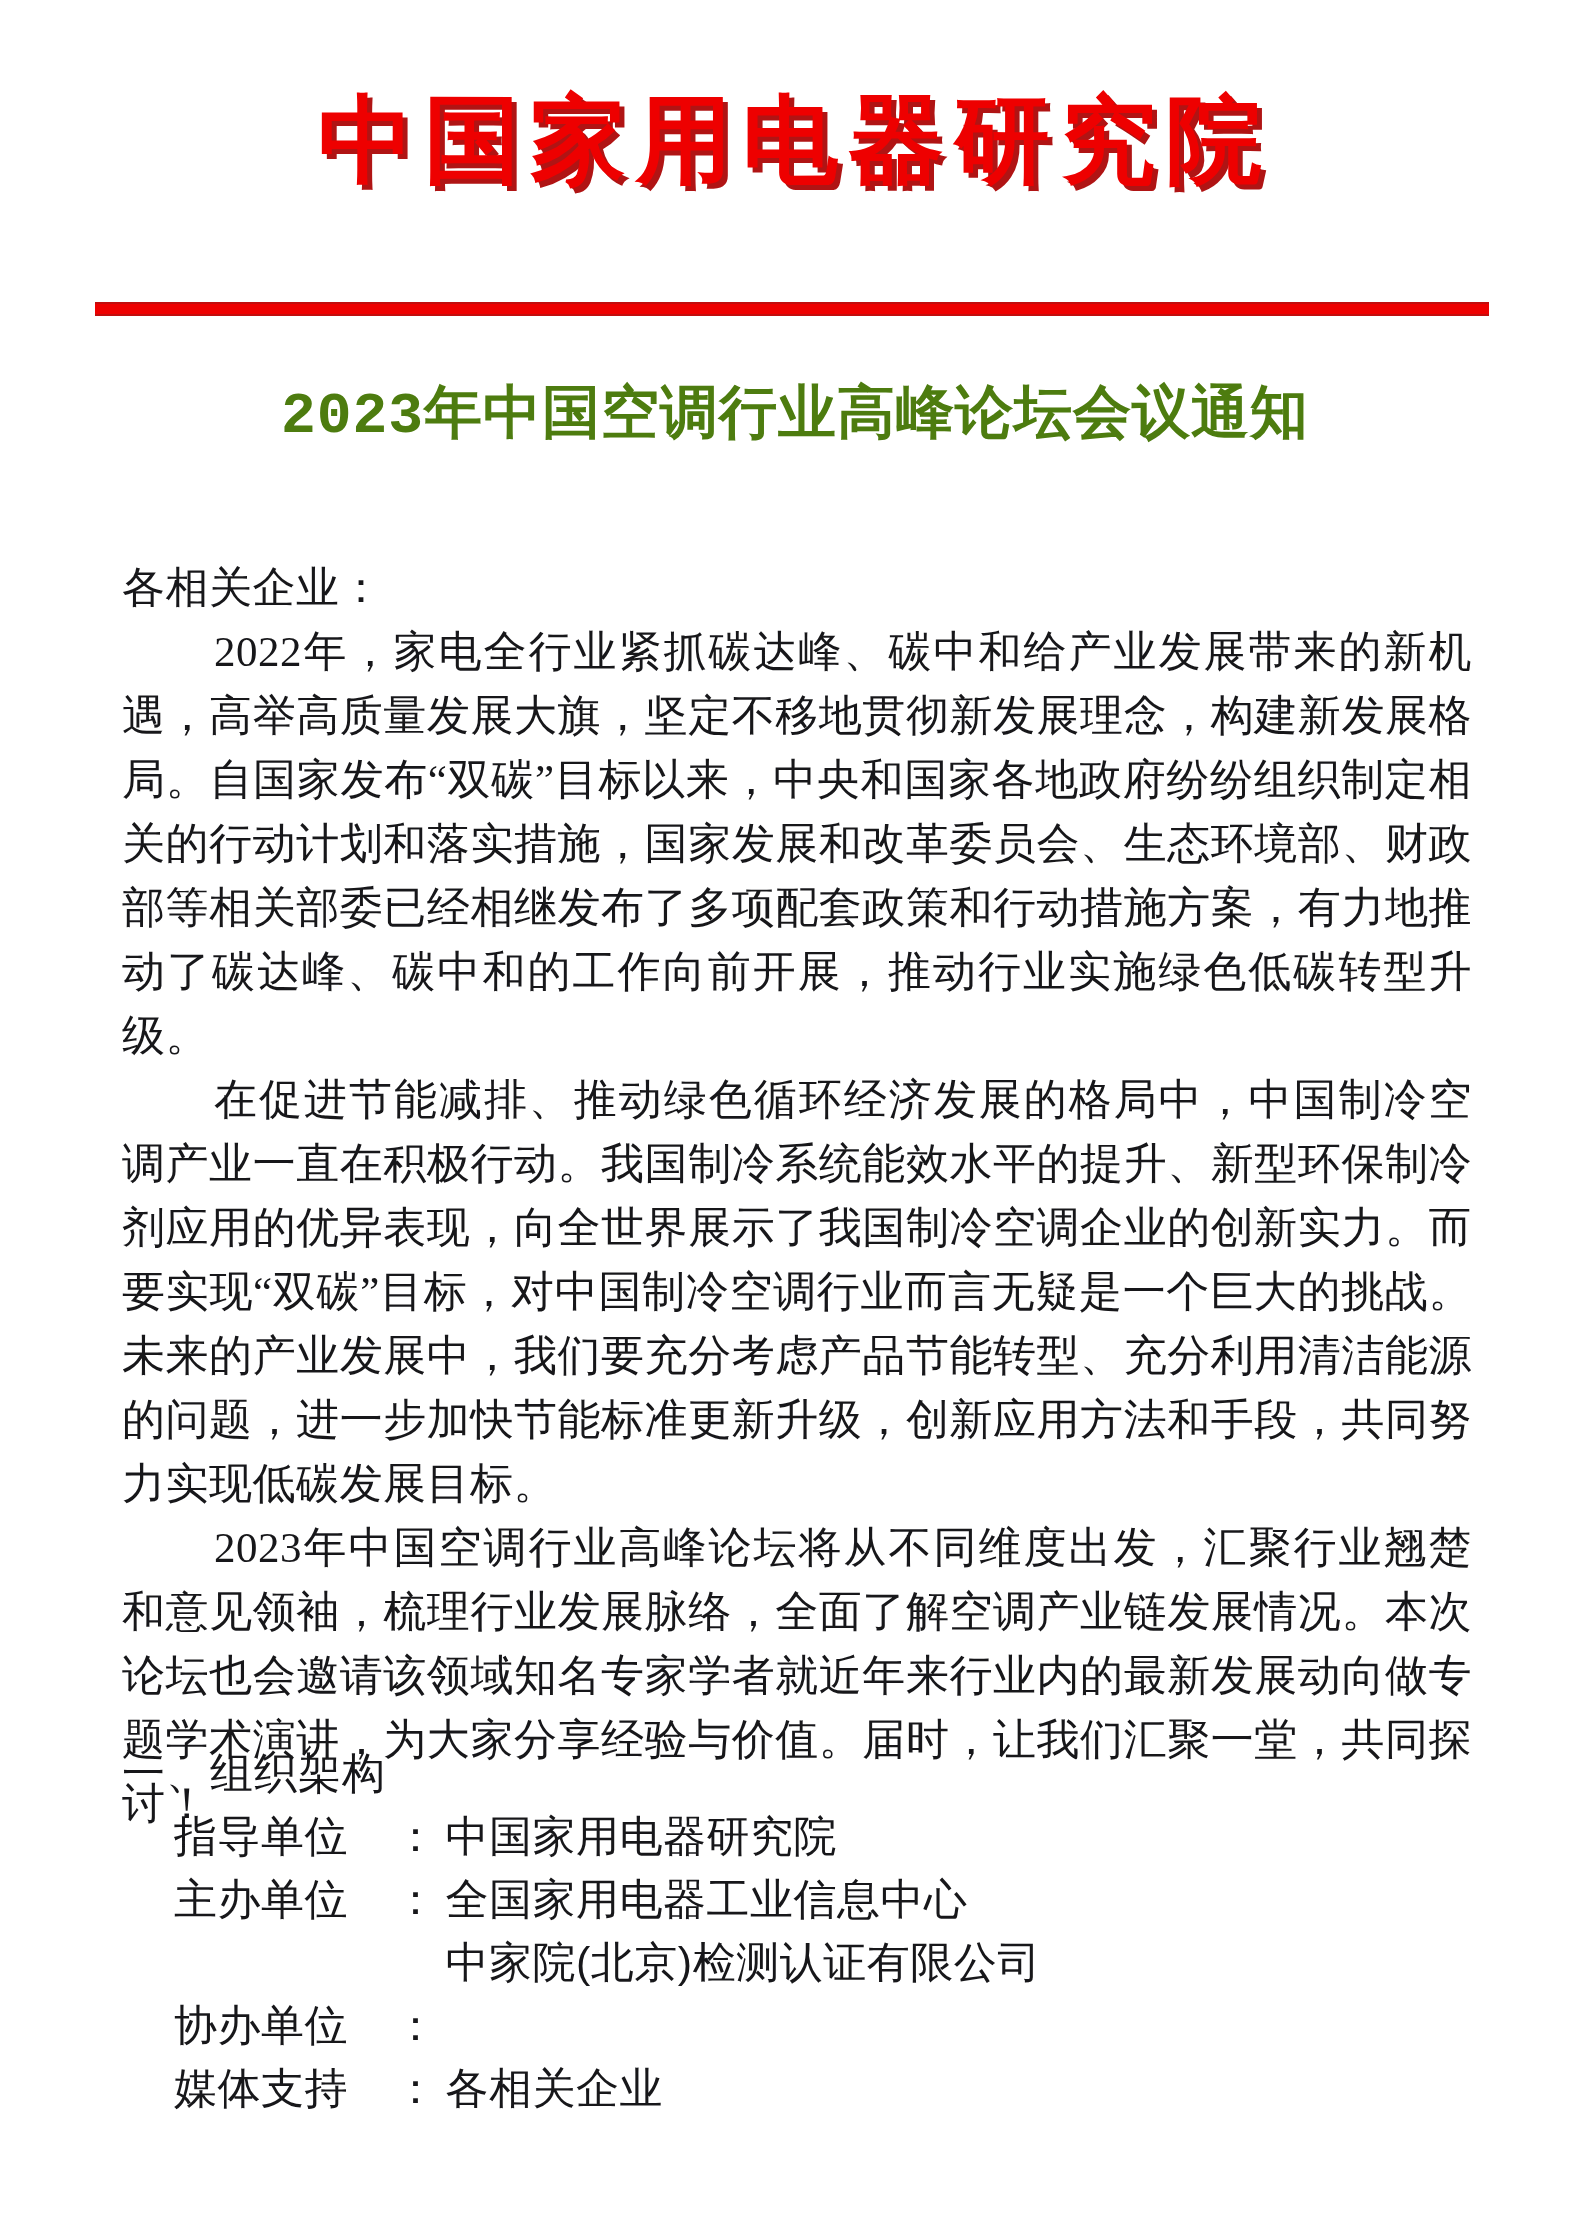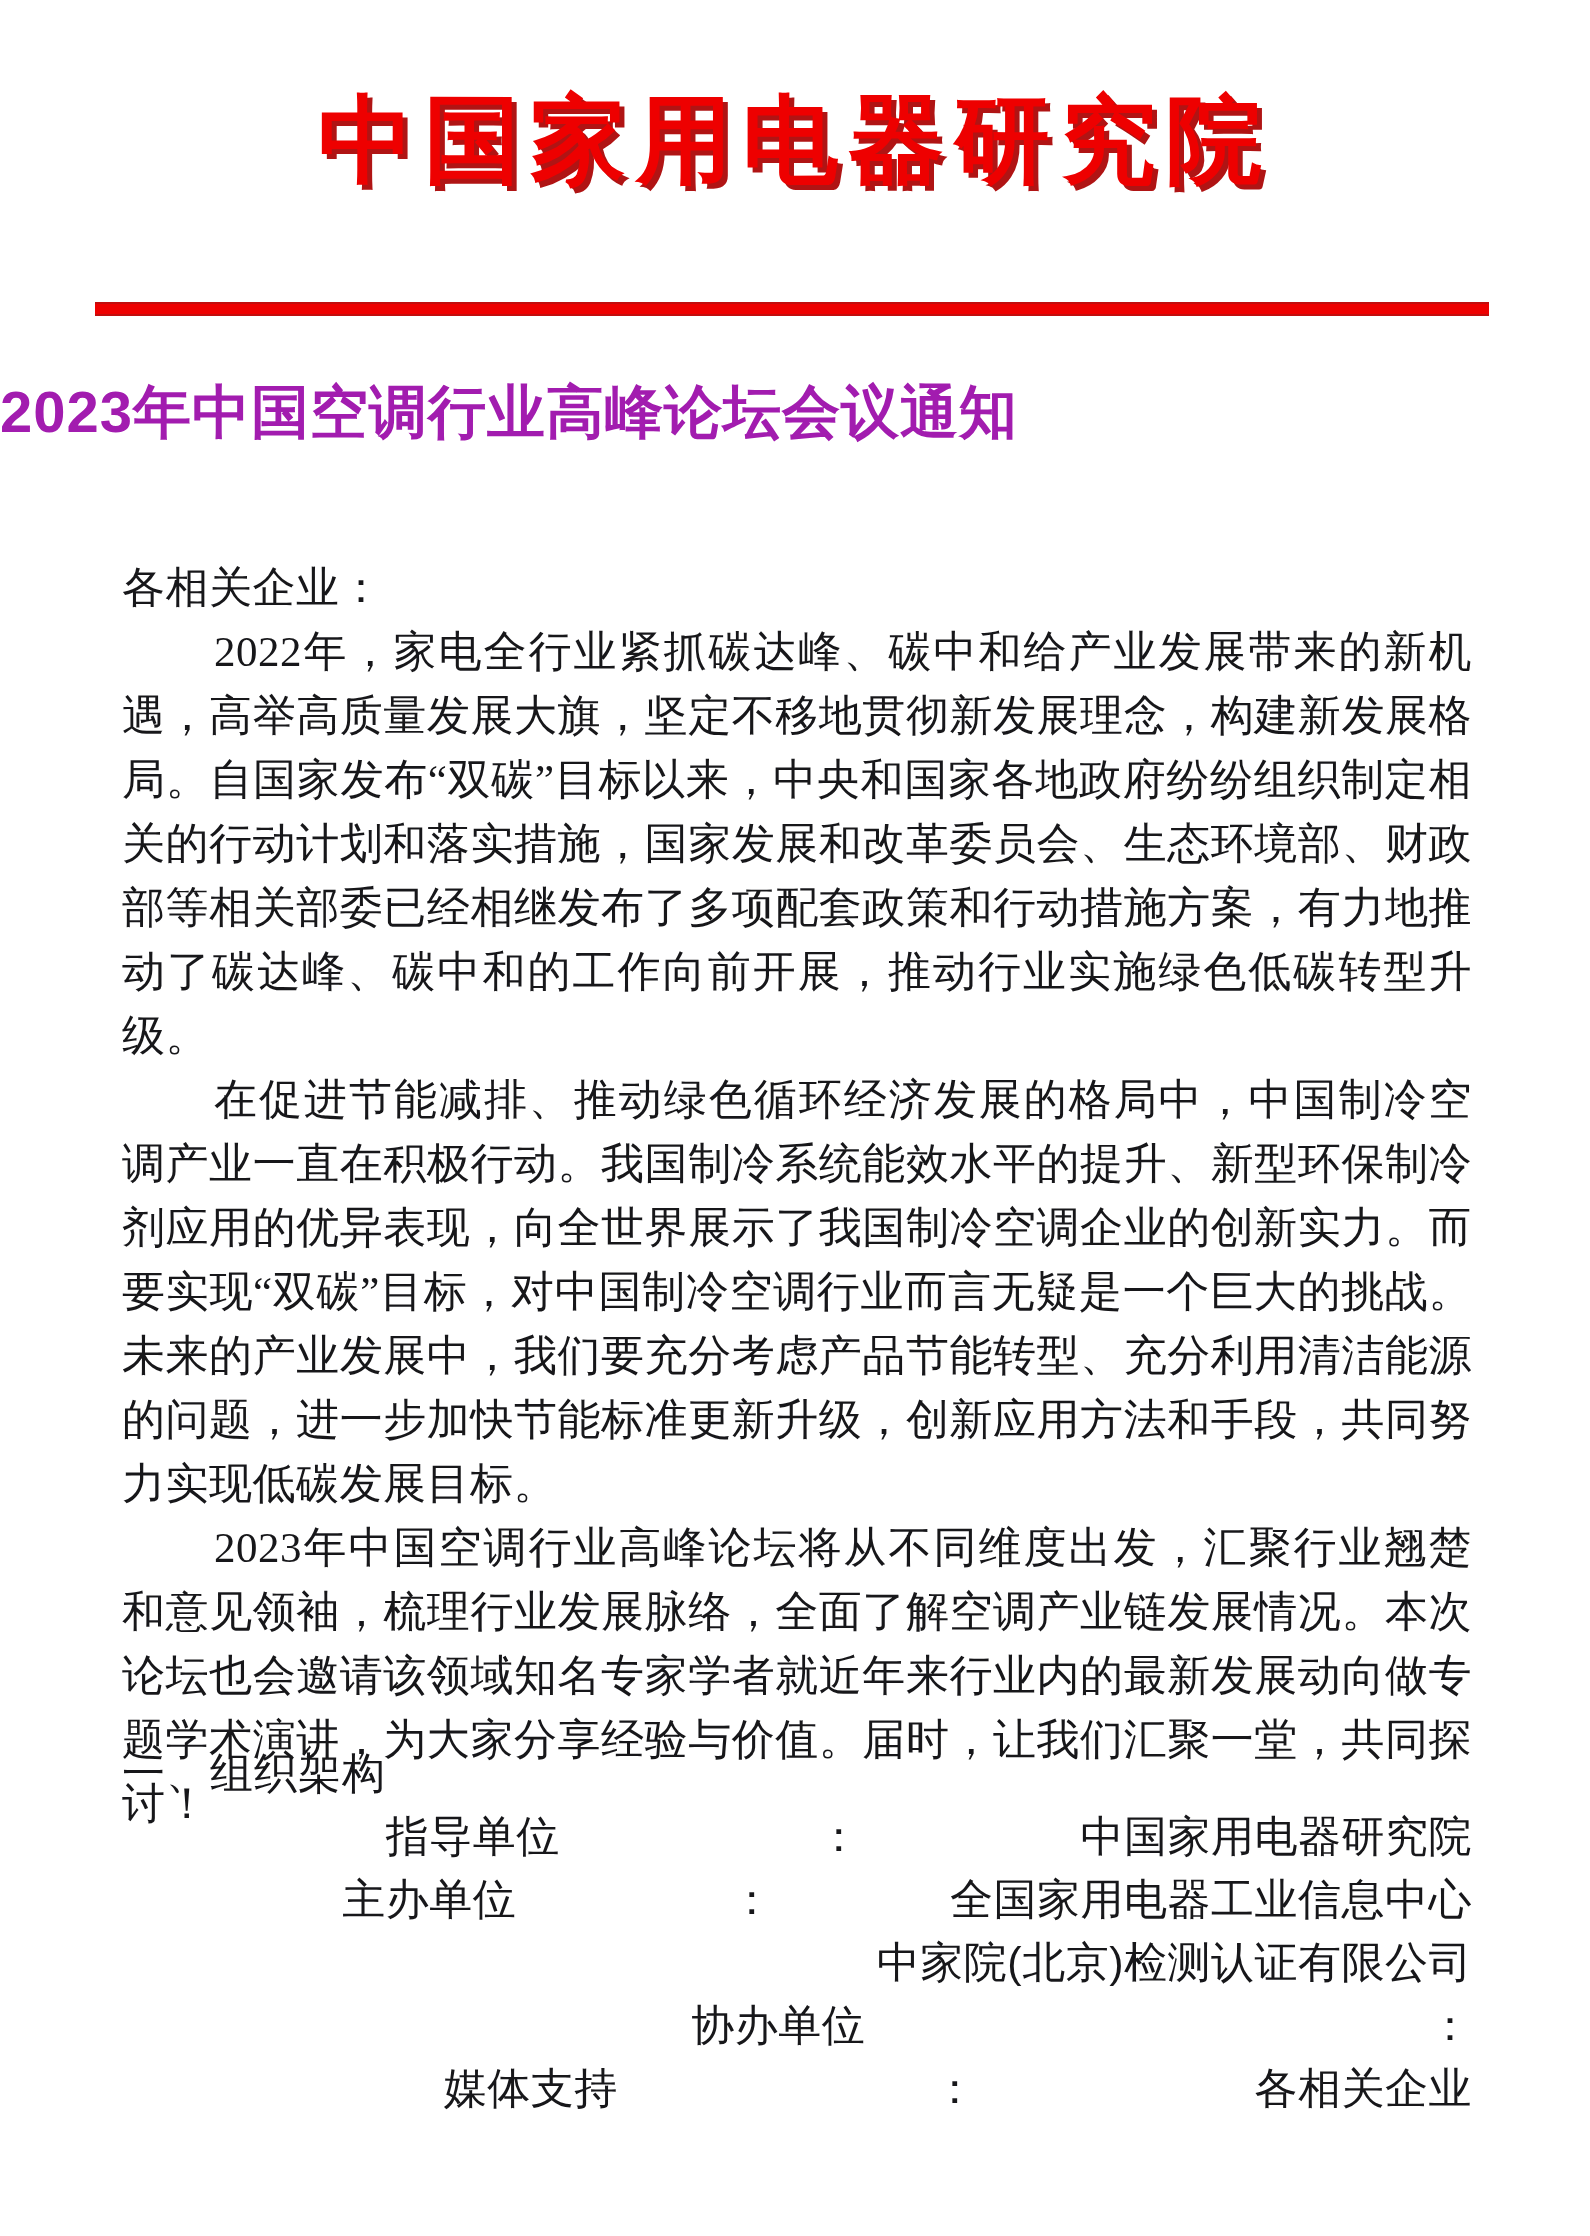--- a/index.html
+++ b/index.html
@@ -46,25 +46,26 @@
     border-bottom: 2px solid #c20d0d;
     box-sizing: border-box;
   }
 
   
   .doc-title {
     position: absolute;
     left: 0;
     top: 374px;
     width: 1590px;
-    font-family: Liberation Sans, sans-serif;
+    text-align: center;
+    font-family: Liberation Mono, monospace;
     font-size: 58px;
     font-weight: 700;
     letter-spacing: 1px;
-    color: #a21caf;
+    color: #4d7c0f;
     white-space: nowrap;
   }
 
   
   .body-block {
     position: absolute;
     left: 122px;
     top: 556px;
     width: 1350px;
   }
@@ -105,21 +106,20 @@
     list-style: none;
   }
   .org-row {
     font-family: "Liberation Sans", "DejaVu Sans", sans-serif;
     font-size: 43px;
     line-height: 63px;
     color: #17171a;
     letter-spacing: 0.5px;
     white-space: nowrap;
     display: flex;
-    justify-content: space-between;
   }
   .org-row .indent-pad {
     display: inline-block;
     width: 52px;
     flex: 0 0 52px;
   }
   .org-label {
     display: inline-block;
     width: 220px;
     flex: 0 0 220px;

